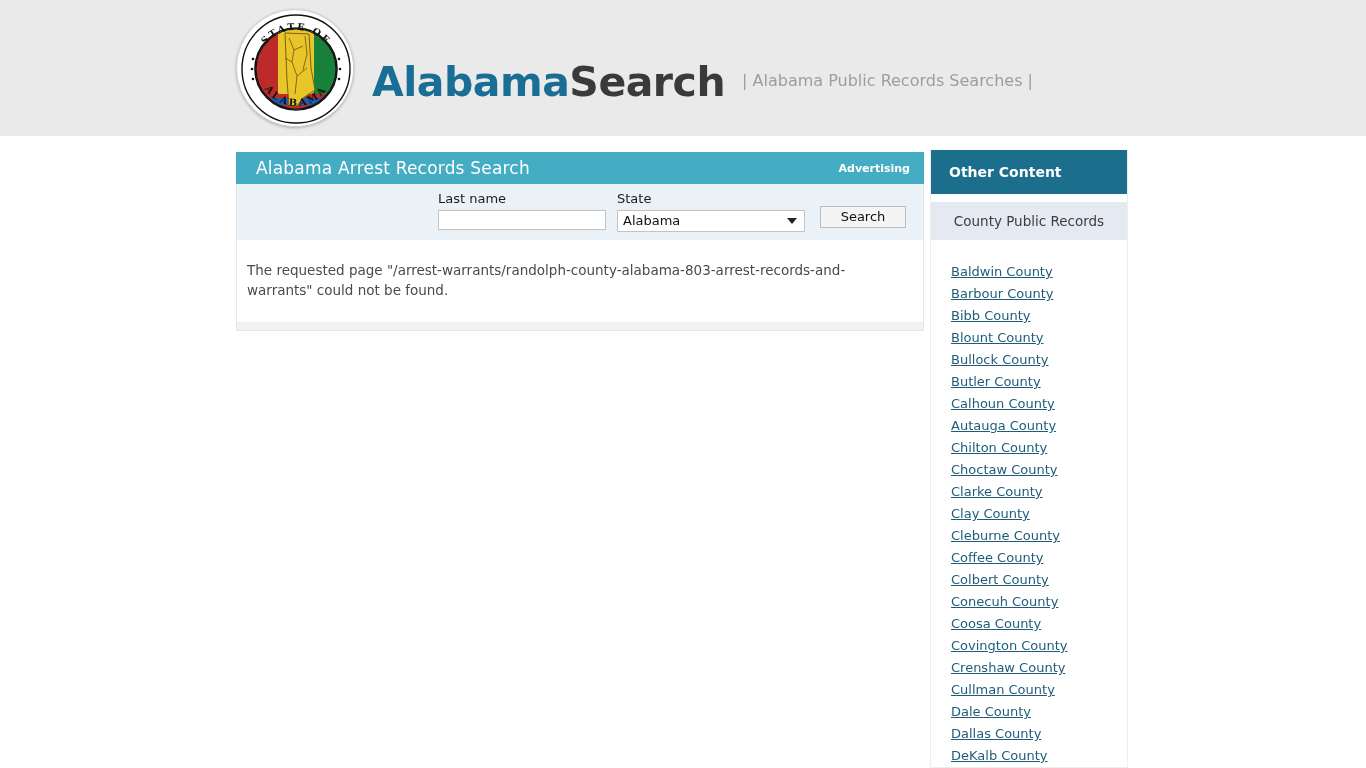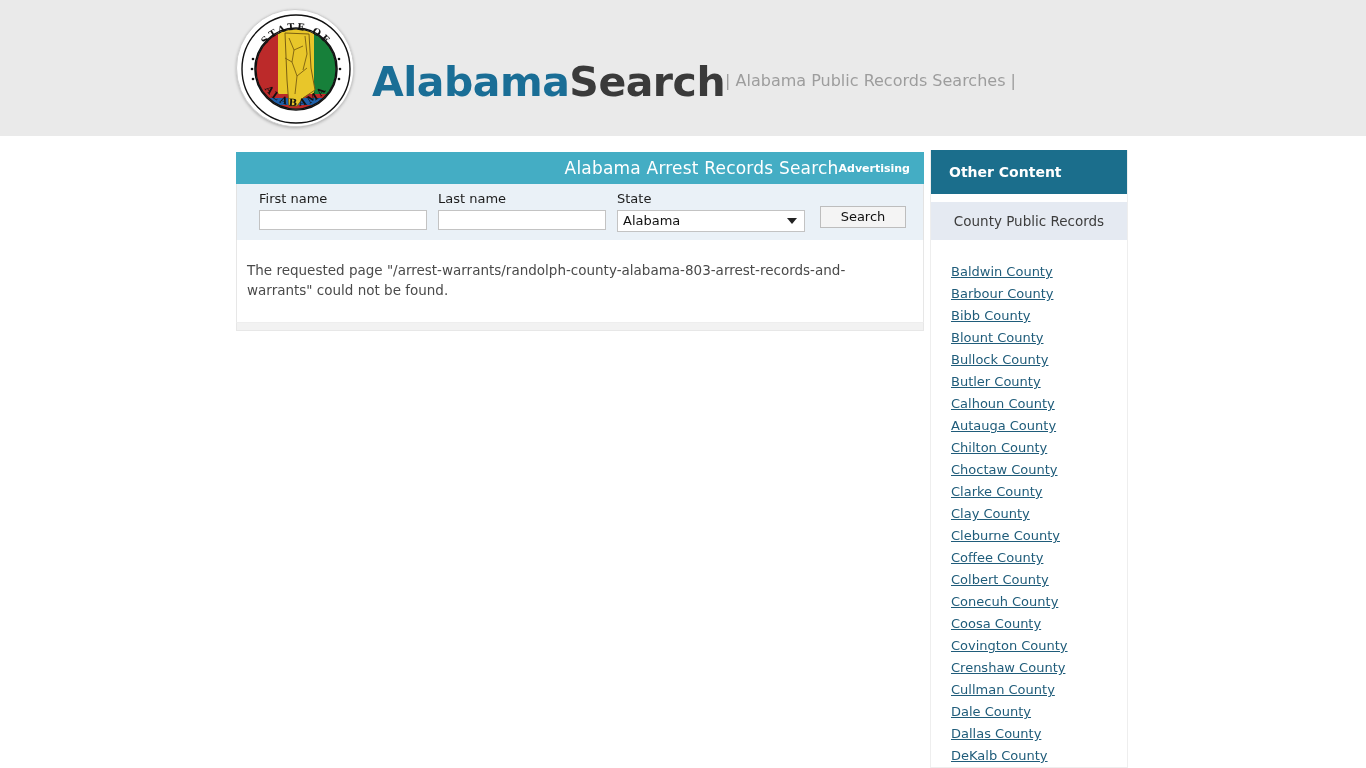--- a/index.html
+++ b/index.html
@@ -44,36 +44,36 @@
     white-space: nowrap;
     position: relative;
     top: 14px;
   }
   .wm-blue { color: #1a6e96; }
   .wm-dark { color: #3a3a3a; }
   .tagline {
     font-size: 16px;
     color: #9d9d9d;
     white-space: nowrap;
-    margin-left: 0;
+    margin-left: 17px;
     position: relative;
     top: 12px;
   }
 
   
   .main-panel {
     position: absolute;
     left: 236px; top: 152px;
     width: 688px;
   }
   .panel-header {
     background: #44adc4;
     height: 32px;
     padding: 0 14px 0 20px;
-    display: flex; align-items: center; justify-content: flex-end;
+    display: flex; align-items: center; justify-content: space-between;
   }
   .panel-header .ph-title {
     color: #ffffff;
     font-size: 17px;
     letter-spacing: .2px;
   }
   .panel-header .ph-adv {
     color: #ffffff;
     font-size: 11px;
     font-weight: bold;
@@ -269,24 +269,20 @@
 
 <div class="main-panel">
 
   <div class="panel-header">
     <span class="ph-title">Alabama Arrest Records Search</span>
     <span class="ph-adv">Advertising</span>
   </div>
 
   <div class="search-form">
 
-    <div class="field f-first">
-      <label class="field-label">First name</label>
-      <input class="txt-input" type="text" value="" style="">
-    </div>
 
     <div class="field f-state">
       <label class="field-label">State</label>
       <div class="state-select">
         <span>Alabama</span>
         <span class="sel-caret"></span>
       </div>
     </div>
 
     <div class="field f-last">

